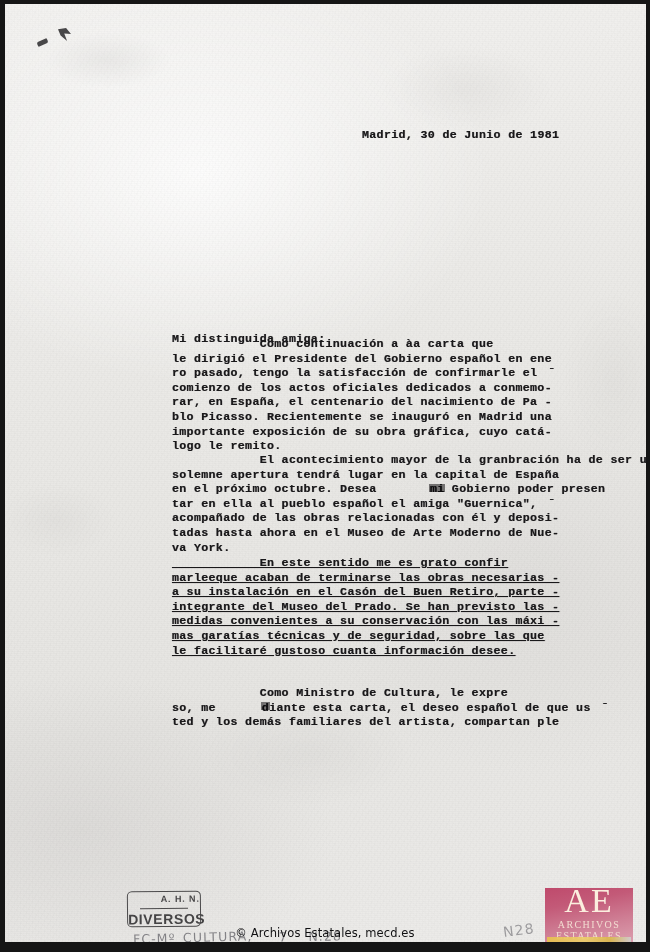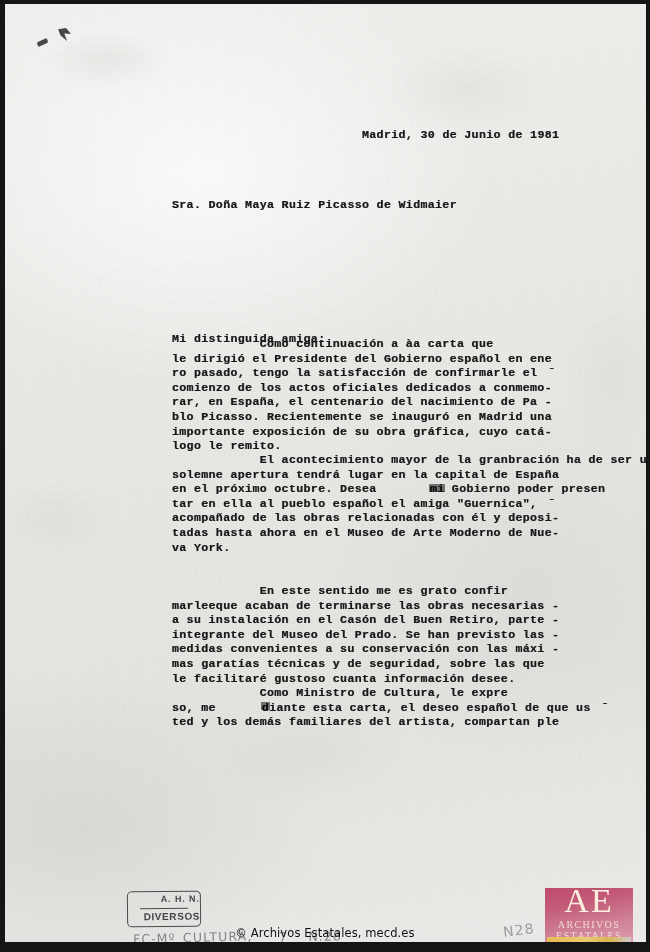--- a/index.html
+++ b/index.html
@@ -92,21 +92,21 @@
       0 0.4px 0 rgba(30,28,30,0.22);
   }
 
   #datefield { left: 357px; top: 124px; }
   #addressee { left: 167px; top: 194px; }
   #salutation{ left: 167px; top: 307px; margin-top: 21px; }
 
   .para { position: absolute; left: 167px; }
   #para1 { top: 333px; }
   #para2 { top: 449px; }
-  #para3 { top: 580px; }
+  #para3 { top: 552px; text-decoration: underline; }
   #para4 { top: 682px; }
 
   
   .overtype {
     position: relative;
     color: #141316;
     margin-left: 46px;
   }
   .overtype::after {
     content: "";
@@ -135,21 +135,21 @@
     position: absolute;
     left: 0;
     width: 100%;
     text-align: right;
     font-family: "Liberation Sans", sans-serif;
     font-weight: 700;
     color: #232224;
     white-space: pre;
   }
   #stamp .line1 { top: 2px;  font-size: 9px;   letter-spacing: 0.9px; }
-  #stamp .line2 { top: 19px; font-size: 10px; letter-spacing: 0.6px; }
+  #stamp .line2 { top: 19px; font-size: 14px; letter-spacing: 0.6px; }
   #stamp .rule {
     position: absolute;
     left: 12px; right: 12px;
     top: 16px;
     height: 1.2px;
     background: #2b2a2c;
   }
 
   
   .pencil {
@@ -265,21 +265,20 @@
   <div id="paper">
 
     <div id="grain"></div>
     <div id="blotches"></div>
 
     <div id="mark-a"></div>
     <div id="mark-b"></div>
 
     <div class="tw" id="datefield">Madrid, 30 de Junio de 1981</div>
 
-    <div class="tw" id="addressee">Sra. Doña Maya Ruiz Picasso de Widmaier</div>
 
     <div class="tw" id="salutation">Mi distinguida amiga:</div>
 
     <div class="tw para" id="para1">            Como continuación a àa carta que
 le dirigió el Presidente del Gobierno español en ene
 ro pasado, tengo la satisfacción de confirmarle el  ̄
 comienzo de los actos oficiales dedicados a conmemo-
 rar, en España, el centenario del nacimiento de Pa -
 blo Picasso. Recientemente se inauguró en Madrid una
 importante exposición de su obra gráfica, cuyo catá-

